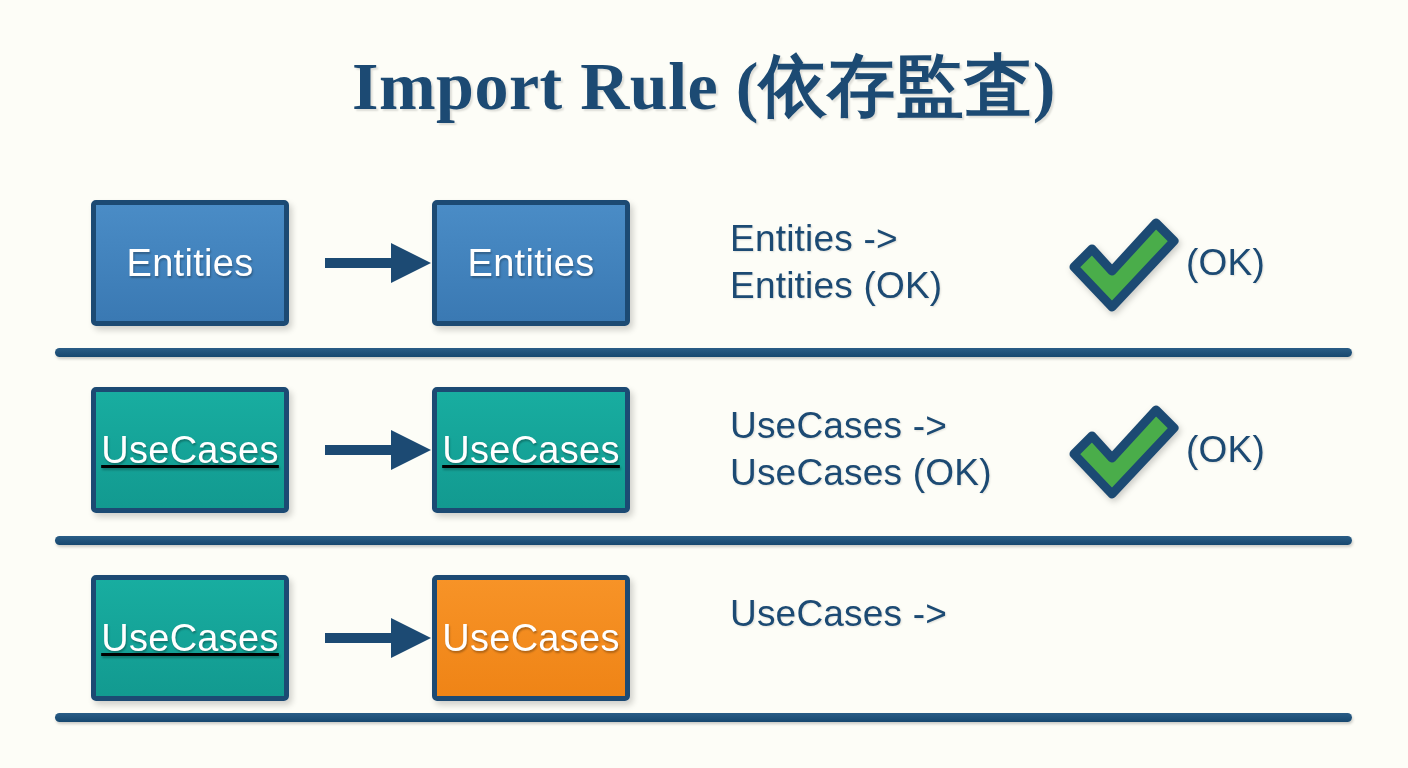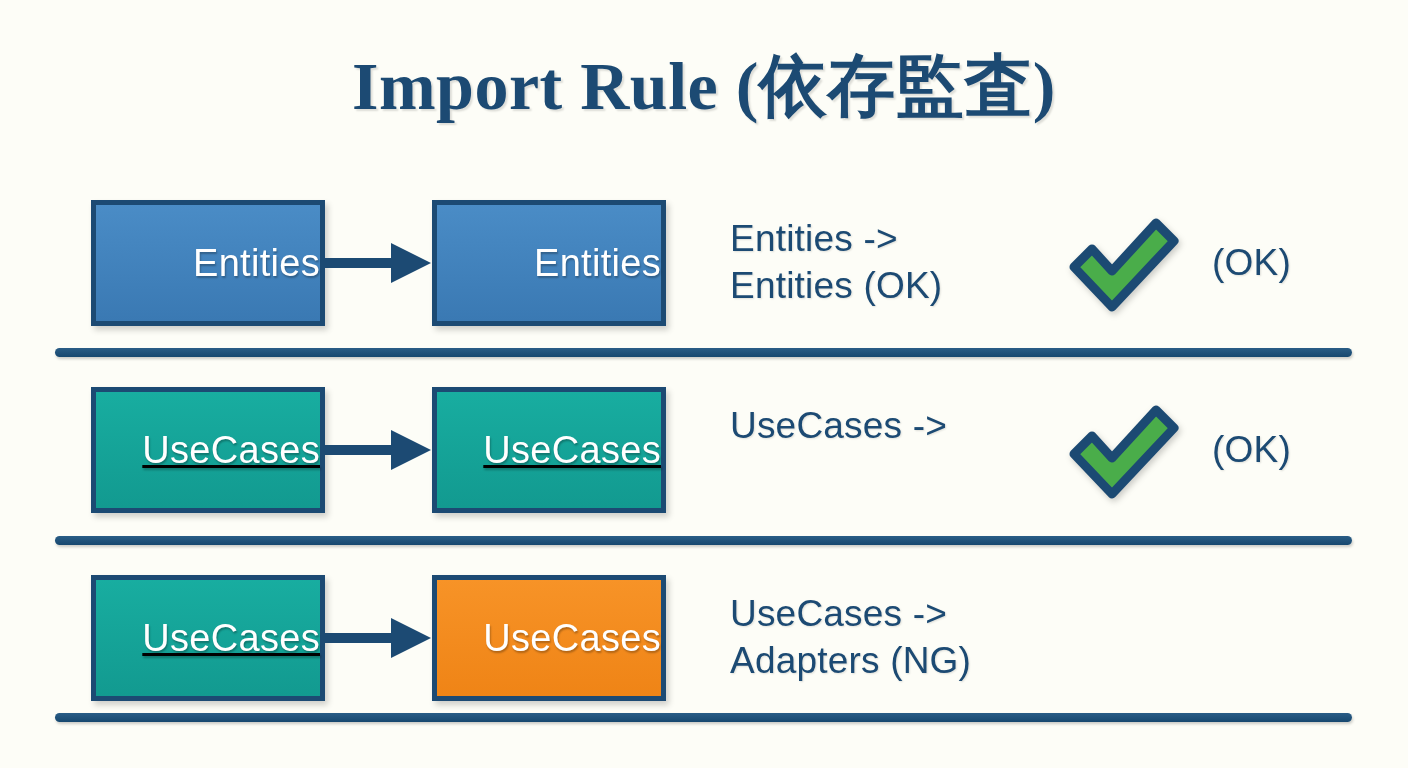--- a/index.html
+++ b/index.html
@@ -41,28 +41,28 @@
     height: 150px;
   }
   #row-0 { top: 188px; }
   #row-1 { top: 375px; }
   #row-2 { top: 563px; }
 
   
   .node {
     position: absolute;
     top: 12px;
-    width: 234px;
+    width: 198px;
     height: 126px;
     box-sizing: border-box;
     border: 5px solid #1c4a73;
-    border-radius: 0;
+    border-radius: 5px;
     display: flex;
     align-items: center;
-    justify-content: flex-end;
+    justify-content: center;
     box-shadow: 3px 4px 6px rgba(0,0,0,0.18);
   }
   .node-src { left: 91px; }
   .node-dst { left: 432px; }
   .node-label {
     color: #ffffff;
     font-size: 38px;
     font-weight: 500;
     letter-spacing: 0.3px;
     text-shadow: 1px 2px 2px rgba(0,0,0,0.28);
@@ -98,21 +98,21 @@
 
   
   .verdict {
     position: absolute;
     left: 1062px;
     top: 16px;
     width: 310px;
     height: 118px;
     display: flex;
     align-items: center;
-    gap: 28px;
+    gap: 2px;
   }
   .verdict-icon {
     width: 122px;
     height: 104px;
     flex: 0 0 auto;
     filter: drop-shadow(2px 3px 3px rgba(0,0,0,0.2));
   }
   .verdict-label {
     color: #1c4a73;
     font-size: 37px;
@@ -177,20 +177,21 @@
     <svg class="arrow" viewBox="0 0 110 52">
       <path d="M0 21 L66 21 L66 6 L106 26 L66 46 L66 31 L0 31 Z" fill="#1c4a73"></path>
     </svg>
 
     <div class="node node-dst fill-teal">
       <span class="node-label">UseCases</span>
     </div>
 
     <div class="relation">
       <div>UseCases -&gt;</div>
+      <div>UseCases (OK)</div>
     </div>
 
     <div class="verdict">
       <svg class="verdict-icon" viewBox="0 0 122 104">
         <path d="M12 56 L30 38 L50 60 L94 12 L112 30 L50 96 Z" fill="#4aad4a" stroke="#1c4a73" stroke-width="9" stroke-linejoin="round"></path>
       </svg>
       <span class="verdict-label">(OK)</span>
     </div>
   </div>
 
@@ -202,21 +203,20 @@
     <svg class="arrow" viewBox="0 0 110 52">
       <path d="M0 21 L66 21 L66 6 L106 26 L66 46 L66 31 L0 31 Z" fill="#1c4a73"></path>
     </svg>
 
     <div class="node node-dst fill-orange">
       <span class="node-label">UseCases</span>
     </div>
 
     <div class="relation">
       <div>UseCases -&gt;</div>
-      <div>Adapters (NG)</div>
     </div>
 
   </div>
 
   <div class="divider" id="divider-0"></div>
   <div class="divider" id="divider-1"></div>
   <div class="divider" id="divider-2"></div>
 
 </div>
 

